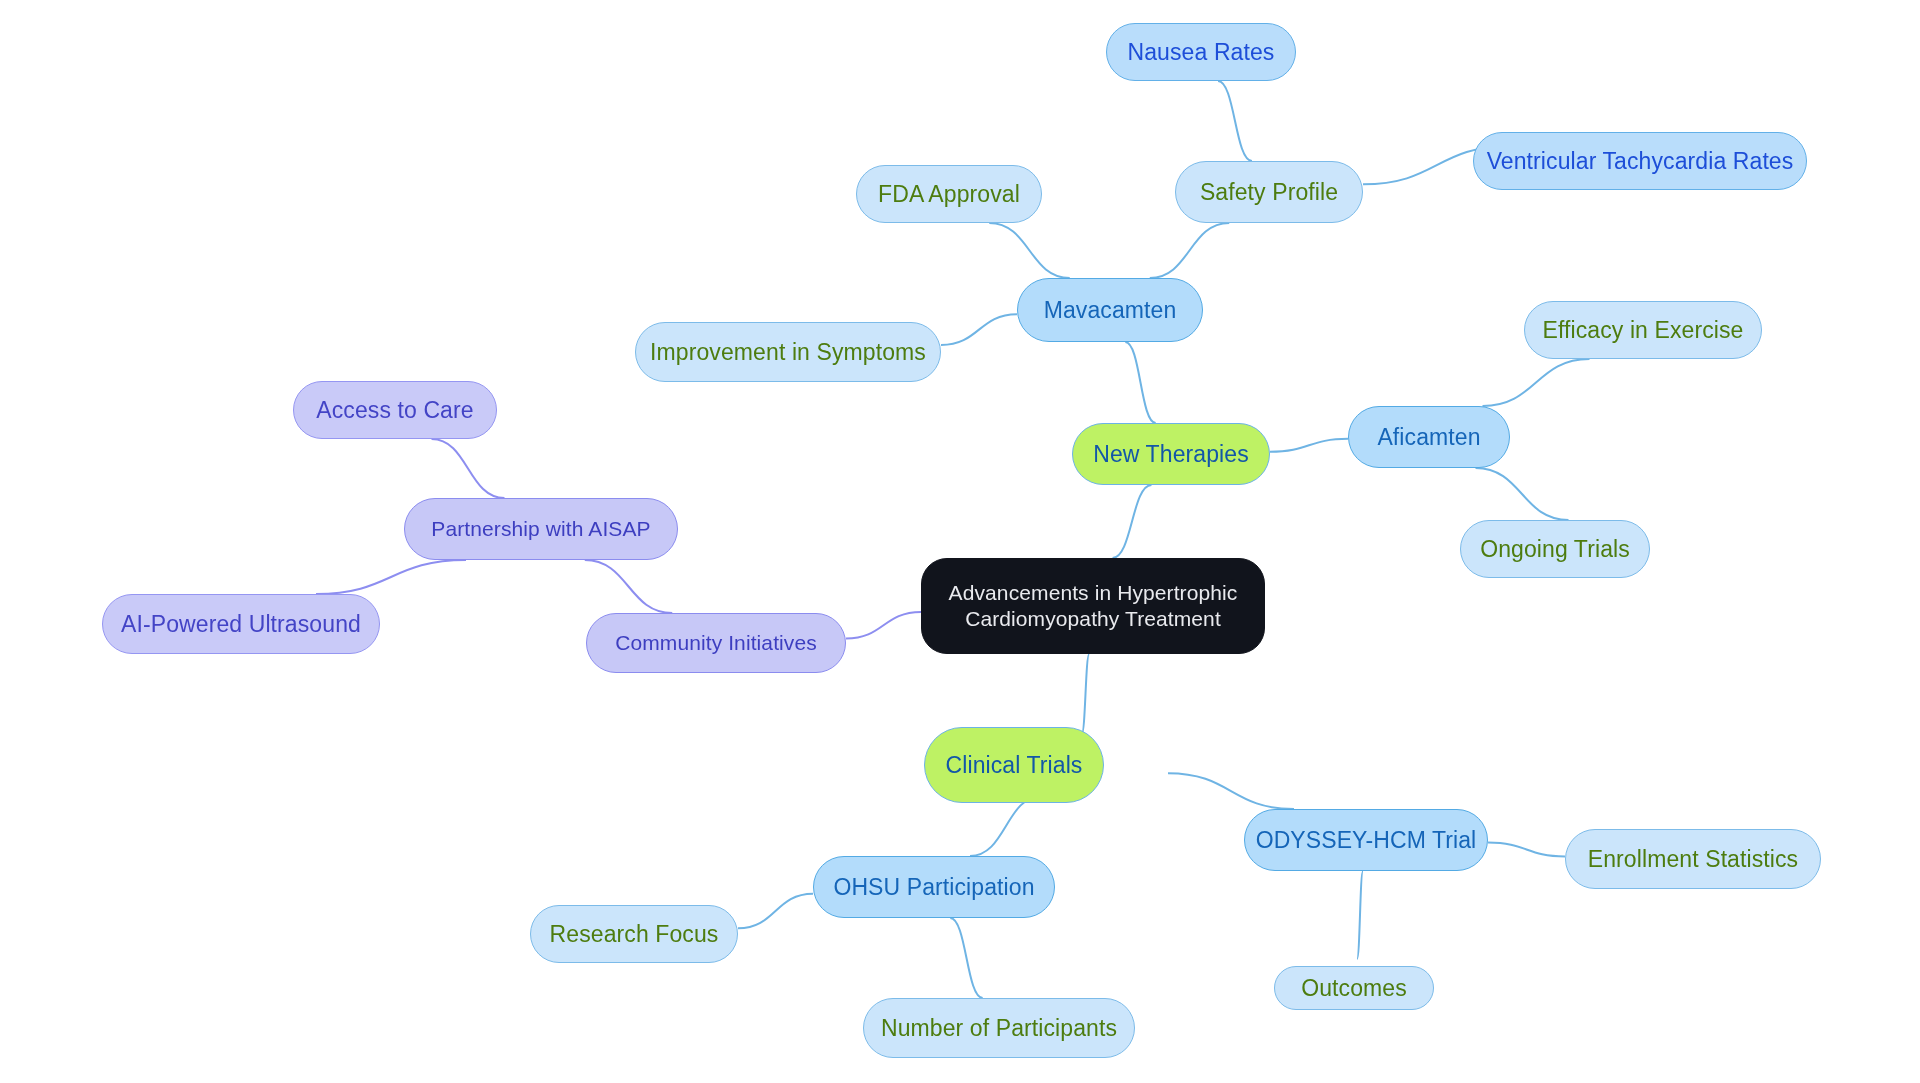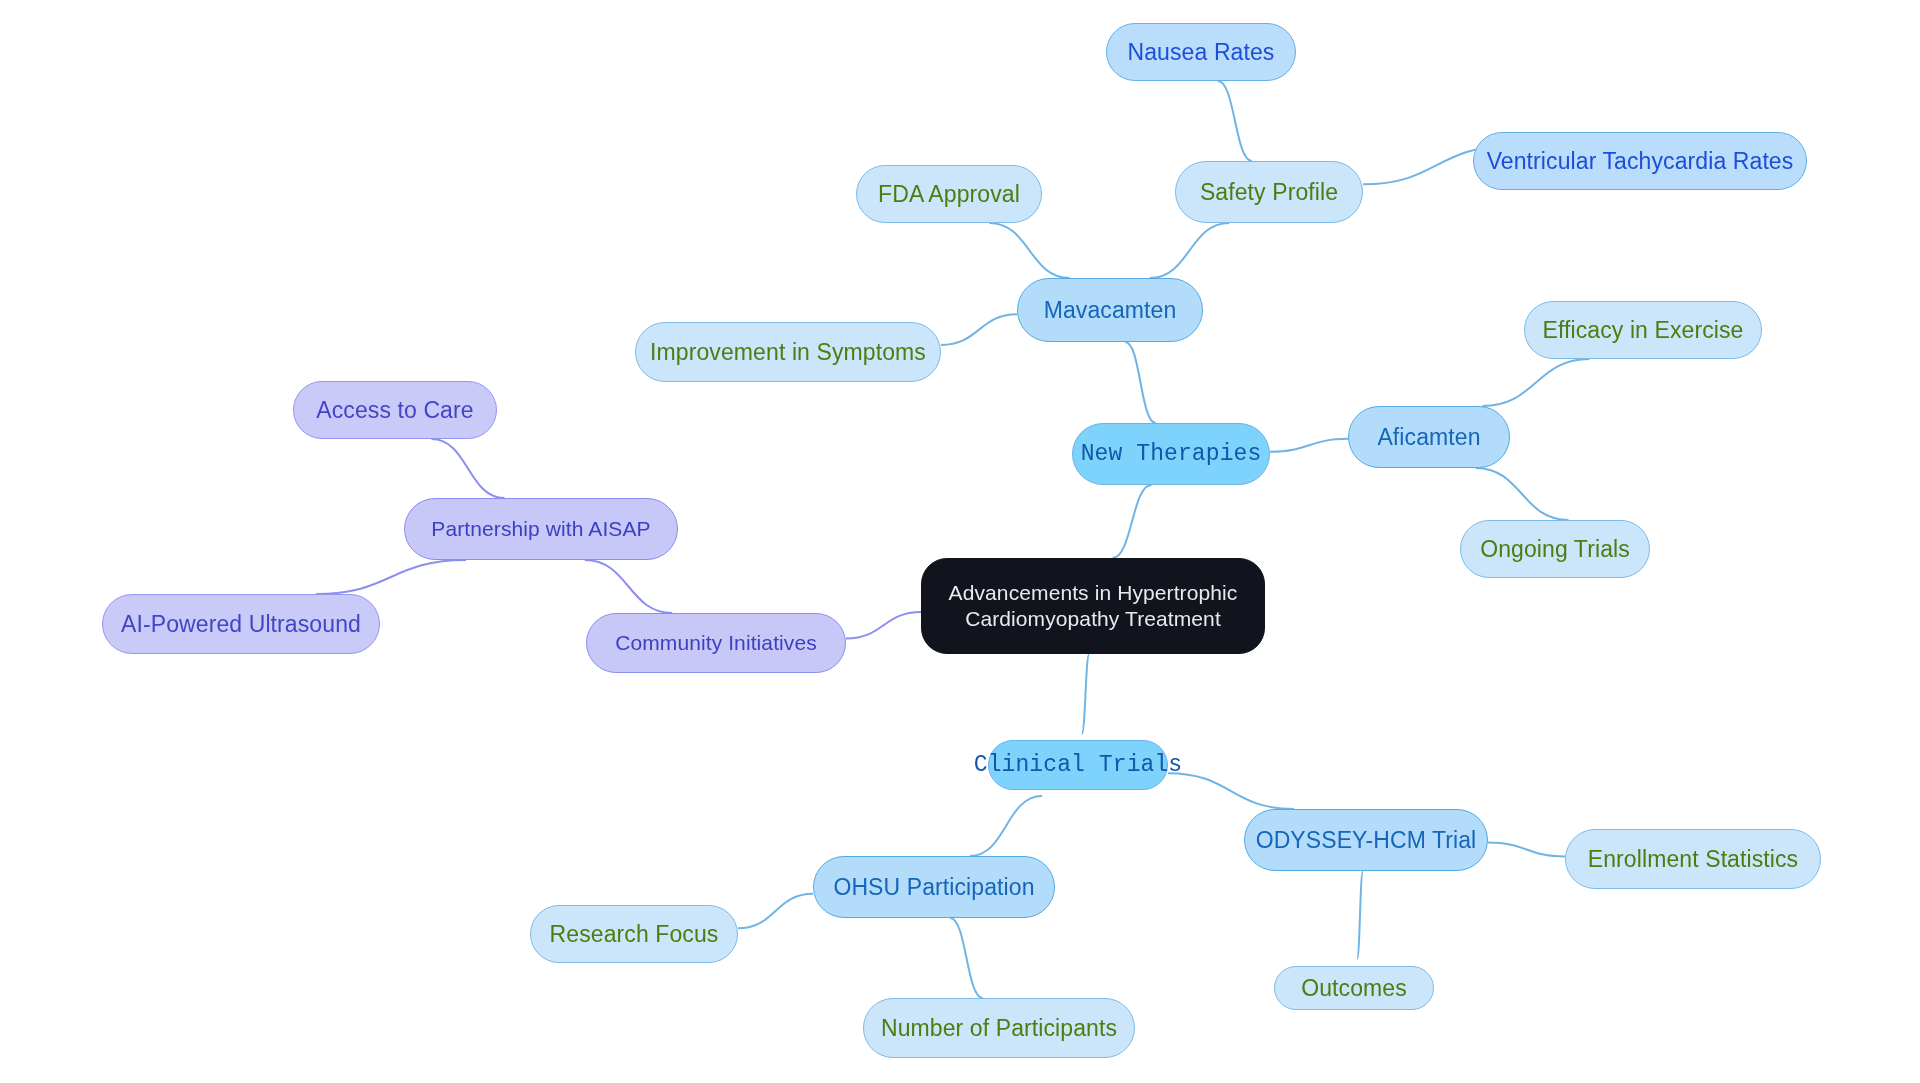--- a/index.html
+++ b/index.html
@@ -51,25 +51,24 @@
     border-radius: 26px;
     padding: 10px 18px;
   }
   .node-branch-blue {
     background: #b3dcfb;
     border-color: #53aae4;
     color: #1565b8;
     font-size: 23px;
   }
   .node-branch-blue-dark {
-    background: #7dd3fc;
+    background: #bef264;
     border-color: #6cb3e6;
     color: #1257a8;
     font-size: 23px;
-    font-family: Liberation Mono, monospace;
   }
   .node-leaf-blue {
     background: #b9ddfb;
     border-color: #62b0e8;
     color: #1d4ed8;
     font-size: 23px;
   }
   .node-leaf-blue-soft {
     background: #cbe5fb;
     border-color: #7cbbe9;
@@ -126,21 +125,21 @@
       <div class="node node-leaf-blue-soft" style="left: 1269px; top: 192px; width: 188px; height: 62px;">Safety Profile</div>
       <div class="node node-leaf-blue" style="left: 1201px; top: 52px; width: 190px; height: 58px;">Nausea Rates</div>
       <div class="node node-leaf-blue" style="left: 1640px; top: 117px; width: 334px; height: 58px; margin-top: 44px;">Ventricular Tachycardia Rates</div>
       <div class="node node-branch-blue" style="left: 1429px; top: 437px; width: 162px; height: 62px;">Aficamten</div>
       <div class="node node-leaf-blue-soft" style="left: 1643px; top: 330px; width: 238px; height: 58px;">Efficacy in Exercise</div>
       <div class="node node-leaf-blue-soft" style="left: 1555px; top: 549px; width: 190px; height: 58px;">Ongoing Trials</div>
       <div class="node node-branch-purple" style="left: 716px; top: 643px; width: 260px; height: 60px;">Community Initiatives</div>
       <div class="node node-branch-purple" style="left: 541px; top: 529px; width: 274px; height: 62px;">Partnership with AISAP</div>
       <div class="node node-leaf-purple" style="left: 395px; top: 410px; width: 204px; height: 58px;">Access to Care</div>
       <div class="node node-leaf-purple" style="left: 241px; top: 624px; width: 278px; height: 60px;">AI-Powered Ultrasound</div>
-      <div class="node node-branch-blue-dark" style="left: 1078px; top: 765px; width: 180px; height: 50px;">Clinical Trials</div>
+      <div class="node node-branch-blue-dark" style="left: 1014px; top: 765px; width: 180px; height: 76px;">Clinical Trials</div>
       <div class="node node-branch-blue" style="left: 934px; top: 887px; width: 242px; height: 62px;">OHSU Participation</div>
       <div class="node node-leaf-blue-soft" style="left: 634px; top: 934px; width: 208px; height: 58px;">Research Focus</div>
       <div class="node node-leaf-blue-soft" style="left: 999px; top: 1028px; width: 272px; height: 60px;">Number of Participants</div>
       <div class="node node-branch-blue" style="left: 1366px; top: 840px; width: 244px; height: 62px;">ODYSSEY-HCM Trial</div>
       <div class="node node-leaf-blue-soft" style="left: 1693px; top: 859px; width: 256px; height: 60px;">Enrollment Statistics</div>
       <div class="node node-leaf-blue-soft" style="left: 1354px; top: 988px; width: 160px; height: 44px;">Outcomes</div>
     </div>
 </div>
 
 </body></html>

